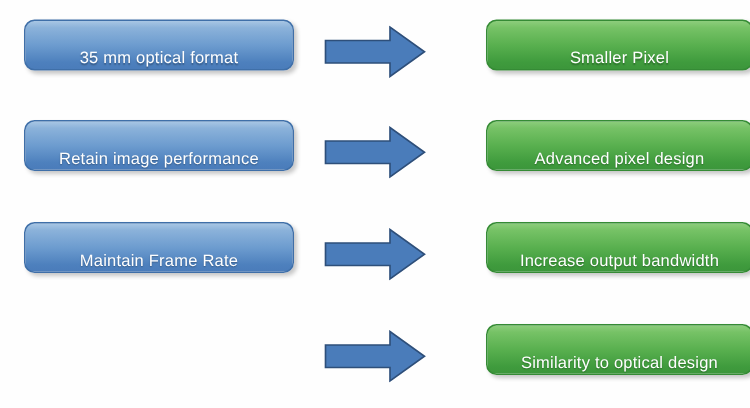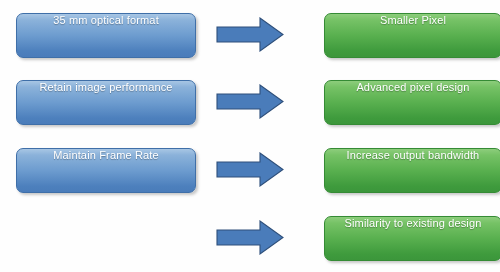--- a/index.html
+++ b/index.html
@@ -28,25 +28,25 @@
     position: absolute;
     left: 0;
     width: 500px;
     height: 46px;
   }
 
   
   .box {
     position: absolute;
     top: 0;
-    height: 45px;
+    height: 34px;
     border-radius: 7px;
     box-sizing: border-box;
     display: flex;
-    align-items: flex-start;
+    align-items: flex-end;
     justify-content: center;
     text-align: center;
     color: #ffffff;
     font-size: 11px;
     letter-spacing: 0.15px;
     line-height: 1.15;
     text-shadow: 0 1px 1px rgba(0,0,0,0.30);
     box-shadow: 2px 2px 3px rgba(0,0,0,0.22);
     user-select: none;
   }
@@ -144,17 +144,17 @@
     </div>
   </div>
 
   <div class="row" id="row-3">
     <div class="arrow">
       <svg viewBox="0 0 68 35" xmlns="http://www.w3.org/2000/svg">
         <polygon points="1,10 44,10 44,1 67,17.5 44,34 44,25 1,25" fill="#4a7cba" stroke="#2e4f7a" stroke-width="1.1" stroke-linejoin="miter"></polygon>
       </svg>
     </div>
     <div class="box right">
-      <span class="label">Similarity to existing design</span>
+      <span class="label">Similarity to optical design</span>
     </div>
   </div>
 
 </div>
 
 </body></html>

